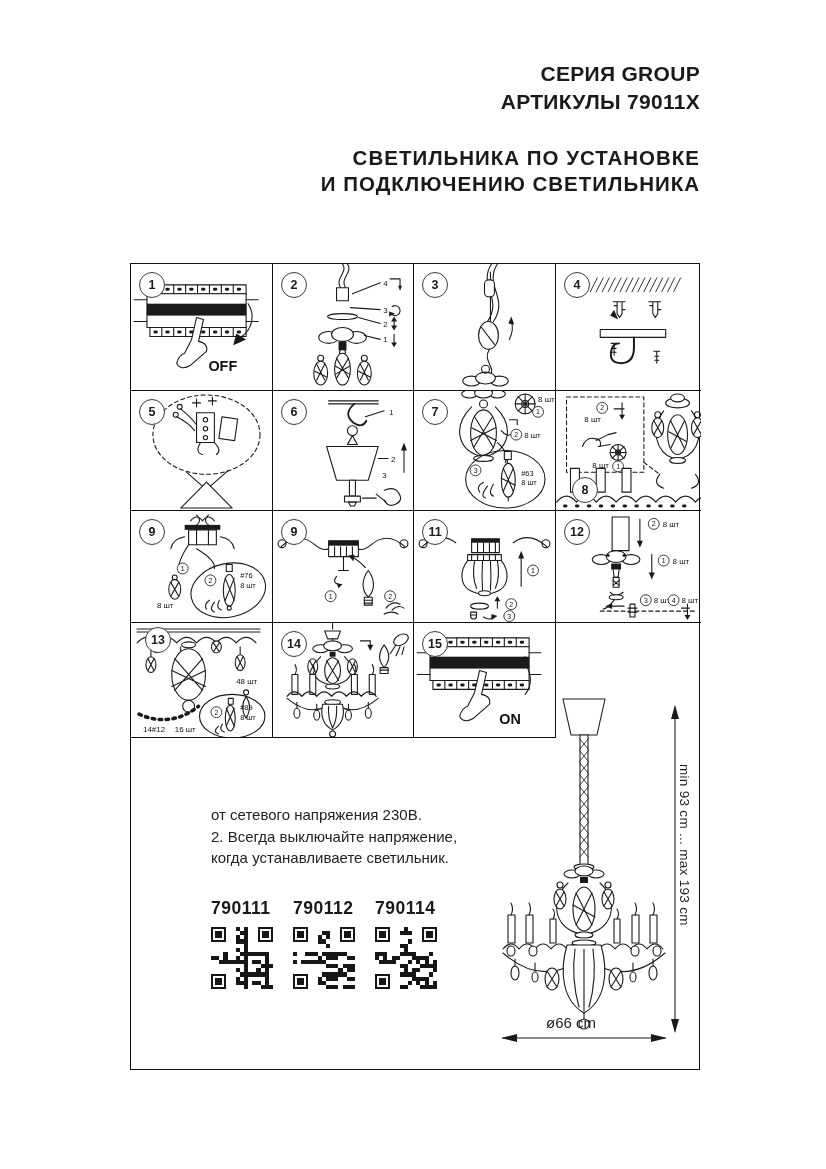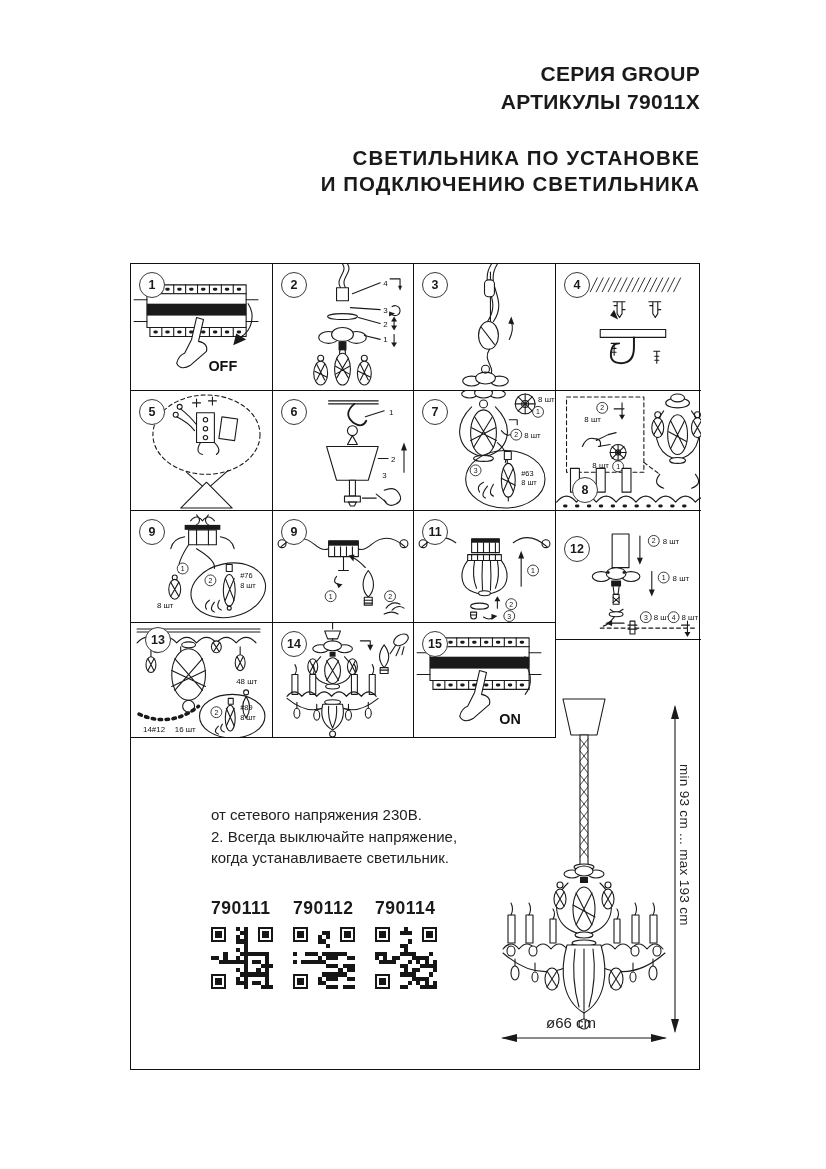--- a/index.html
+++ b/index.html
@@ -380,21 +380,21 @@
           <rect class="wh" x="57" y="102" width="6" height="3"></rect>
         <path class="ln" d="M70,107 q6,4 10,0"></path>
           <polygon class="fl" points="78,104 84,106 78,110"></polygon>
         <g class="cn">
             <circle cx="96" cy="106" r="5.5"></circle>
             <text x="96" y="108.5">3</text>
           </g>
       </svg>
     </div>
 
-    <div class="cell bb" style="left:425px;top:264px;width:145px;height:112px">
+    <div class="cell bb" style="left:425px;top:247px;width:145px;height:112px">
       <div class="stepnum">12</div>
       <svg class="art" viewBox="0 0 145 112">
         <rect class="wh" x="56" y="6" width="17" height="34"></rect>
         <path class="ln" d="M84,8 V32"></path>
           <polygon class="fl" points="81,30 84,37 87,30"></polygon>
         <g class="cn">
             <circle cx="98" cy="13" r="5.5"></circle>
             <text x="98" y="15.5">2</text>
           </g>
         <text x="107" y="16">8 шт</text>

